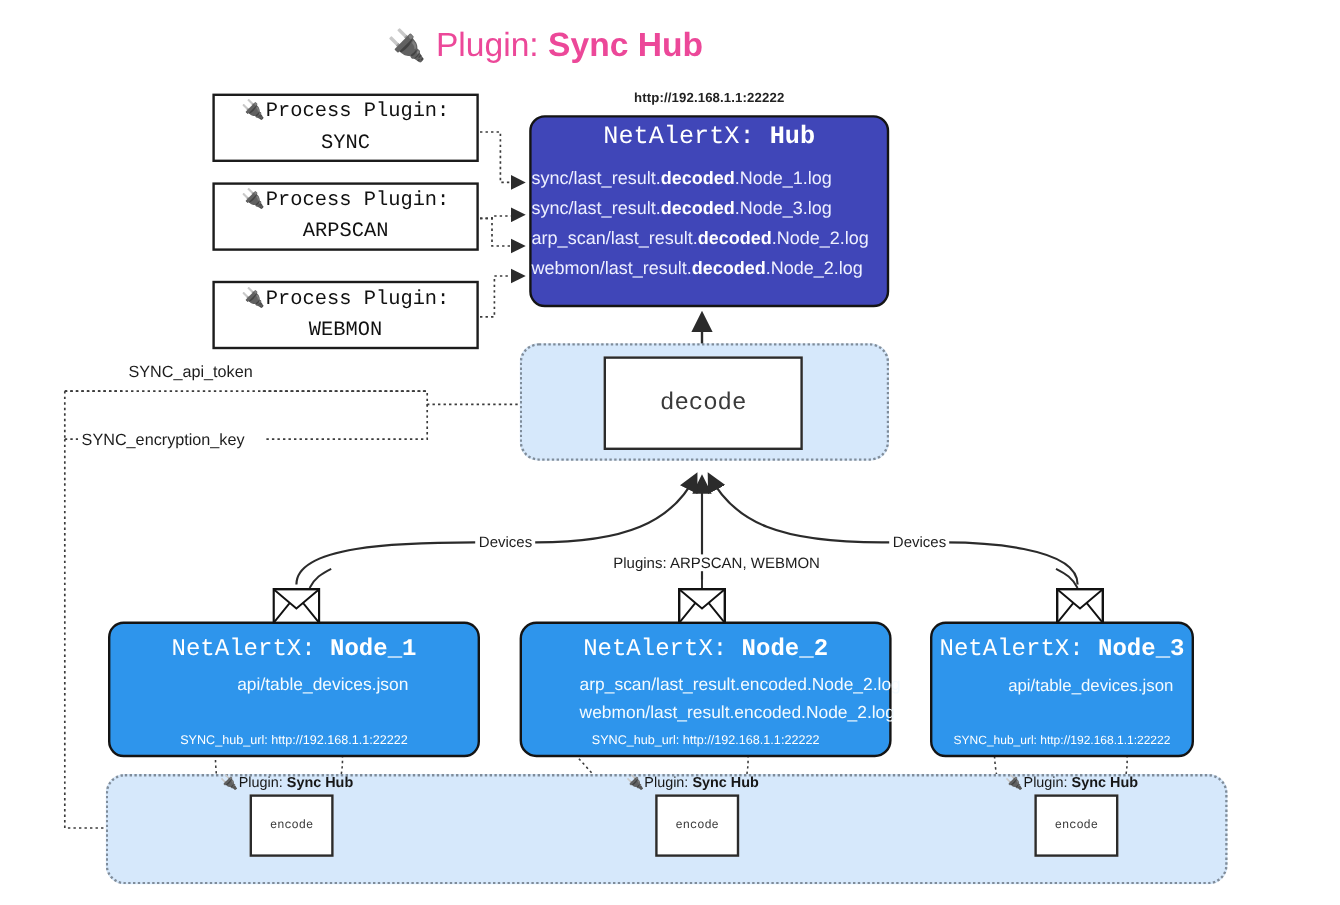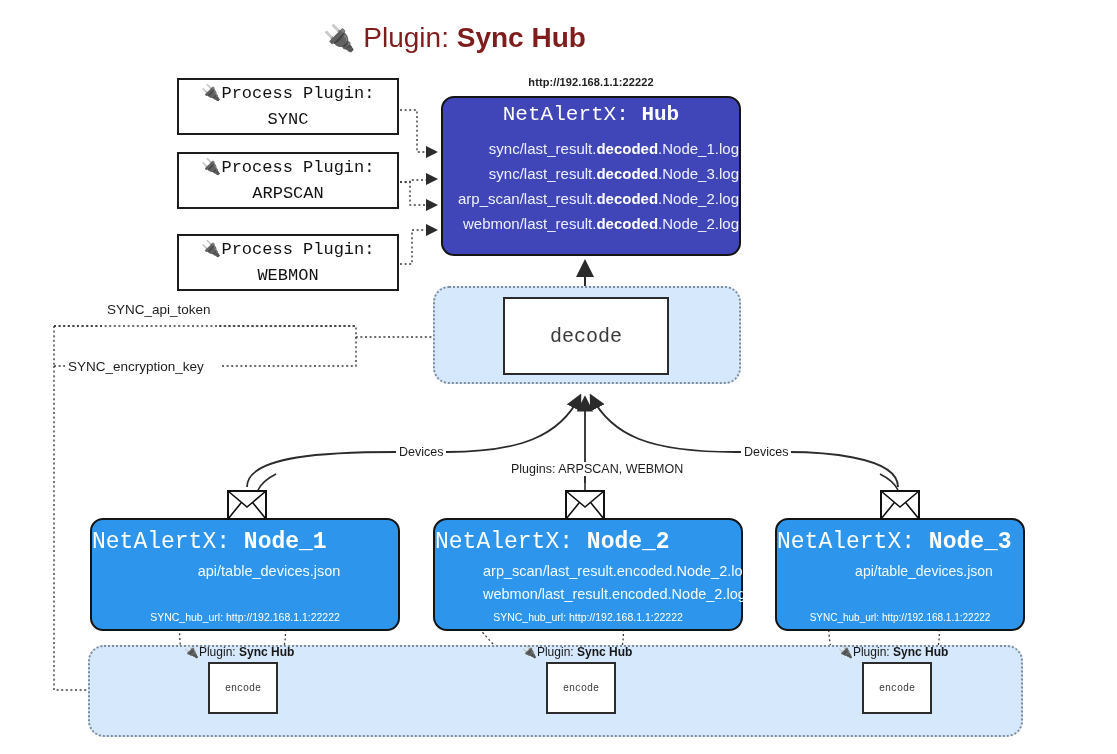--- a/index.html
+++ b/index.html
@@ -7,21 +7,21 @@
     width:1117px;height:754px;position:relative;overflow:hidden;
     font-family:"Liberation Sans", sans-serif;
     color:#1b1b1b;
   }
   #svg-layer{position:absolute;left:0;top:0;width:1117px;height:754px;}
   .abs{position:absolute;box-sizing:border-box;}
 
   
   #title{
     left:0;top:16px;width:909px;text-align:center;
-    font-size:28px;line-height:44px;color:#7f1d1d;
+    font-size:28px;line-height:44px;color:#ec4899;
   }
   #title .t-light{font-weight:400;}
   #title .t-bold{font-weight:700;}
   #title .plug{font-size:26px;}
 
   
   .proc-box{
     width:222px;height:57px;
     border:2px solid #1c1c1c;background:#ffffff;
     font-family:"Liberation Mono", monospace;
@@ -43,21 +43,21 @@
     background:#4046b8;border:2px solid #141414;border-radius:13px;
     z-index:4;color:#f3f4ff;
   }
   #hub .hub-title{
     font-family:"Liberation Mono", monospace;
     font-size:21px;line-height:34px;text-align:center;
     color:#ffffff;white-space:nowrap;
   }
   #hub .hub-title b{font-weight:700;}
   #hub .hub-line{
-    font-size:15px;line-height:25px;text-align:right;white-space:nowrap;color:#eef0ff;
+    font-size:15px;line-height:25px;text-align:left;white-space:nowrap;color:#eef0ff;
   }
   #hub .hub-line b{font-weight:700;color:#ffffff;}
   #hub .hub-lines{margin-top:4px;}
 
   
   .lt-container{
     background:#d6e8fb;border:2px dotted #7f8c9a;border-radius:16px;z-index:1;
   }
   #decode-container{left:433px;top:286px;width:308px;height:98px;}
   #encode-container{left:88px;top:645px;width:935px;height:92px;}
@@ -84,24 +84,24 @@
   #plugin-tag-2{left:522px;}
   #plugin-tag-3{left:838px;}
 
   
   .node-box{
     height:113px;background:#2e95ec;border:2px solid #141414;border-radius:13px;
     top:518px;z-index:4;color:#ffffff;
   }
   #node-1{left:90px;width:310px;}
   #node-2{left:433px;width:310px;border-radius:14px;}
-  #node-3{left:775px;width:250px;}
+  #node-3{left:775px;width:220px;}
   .node-title{
-    font-family:"Liberation Mono", monospace;font-size:23px;line-height:30px;
-    margin-top:7px;white-space:nowrap;color:#ffffff;
+    font-family:"Liberation Mono", monospace;font-size:20px;line-height:30px;
+    text-align:center;margin-top:7px;white-space:nowrap;color:#ffffff;
   }
   .node-title b{font-weight:700;}
   .node-lines{margin-top:3px;}
   .node-line{
     font-size:14.5px;line-height:23px;text-align:center;white-space:nowrap;color:#f4fbff;padding-left:48px;
   }
   .node-foot{
     position:absolute;left:0;right:0;bottom:6px;text-align:center;
     font-size:10.5px;color:#ffffff;white-space:nowrap;
   }

